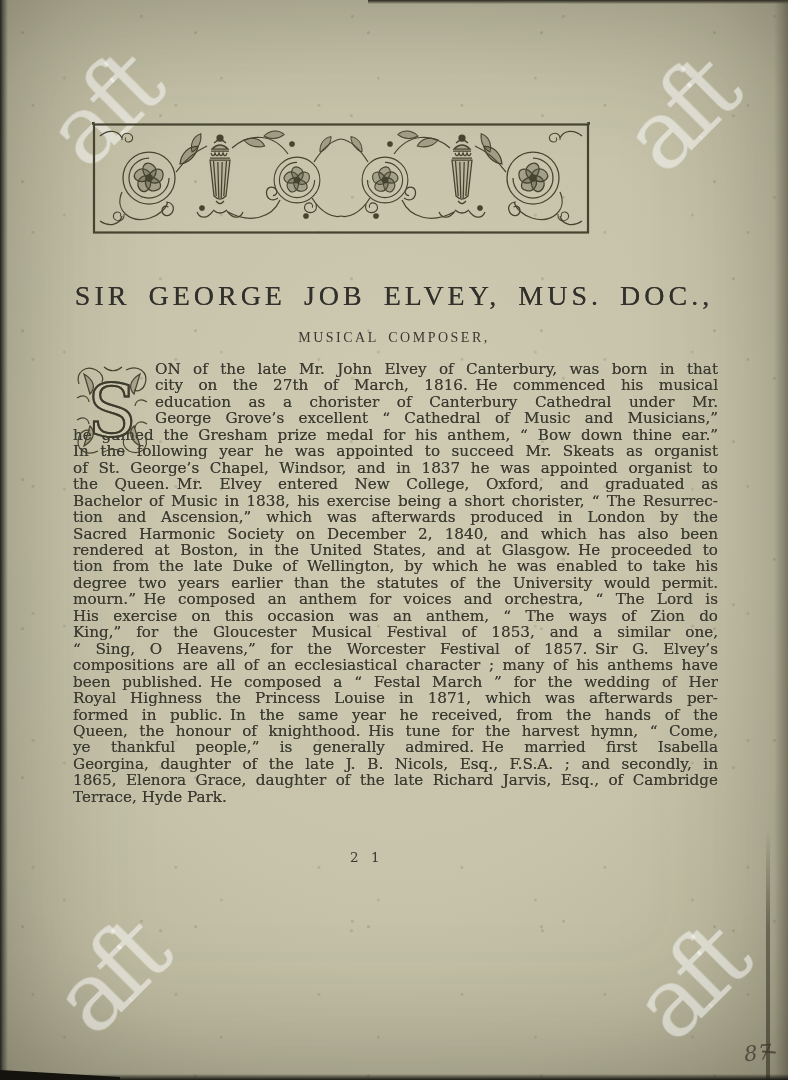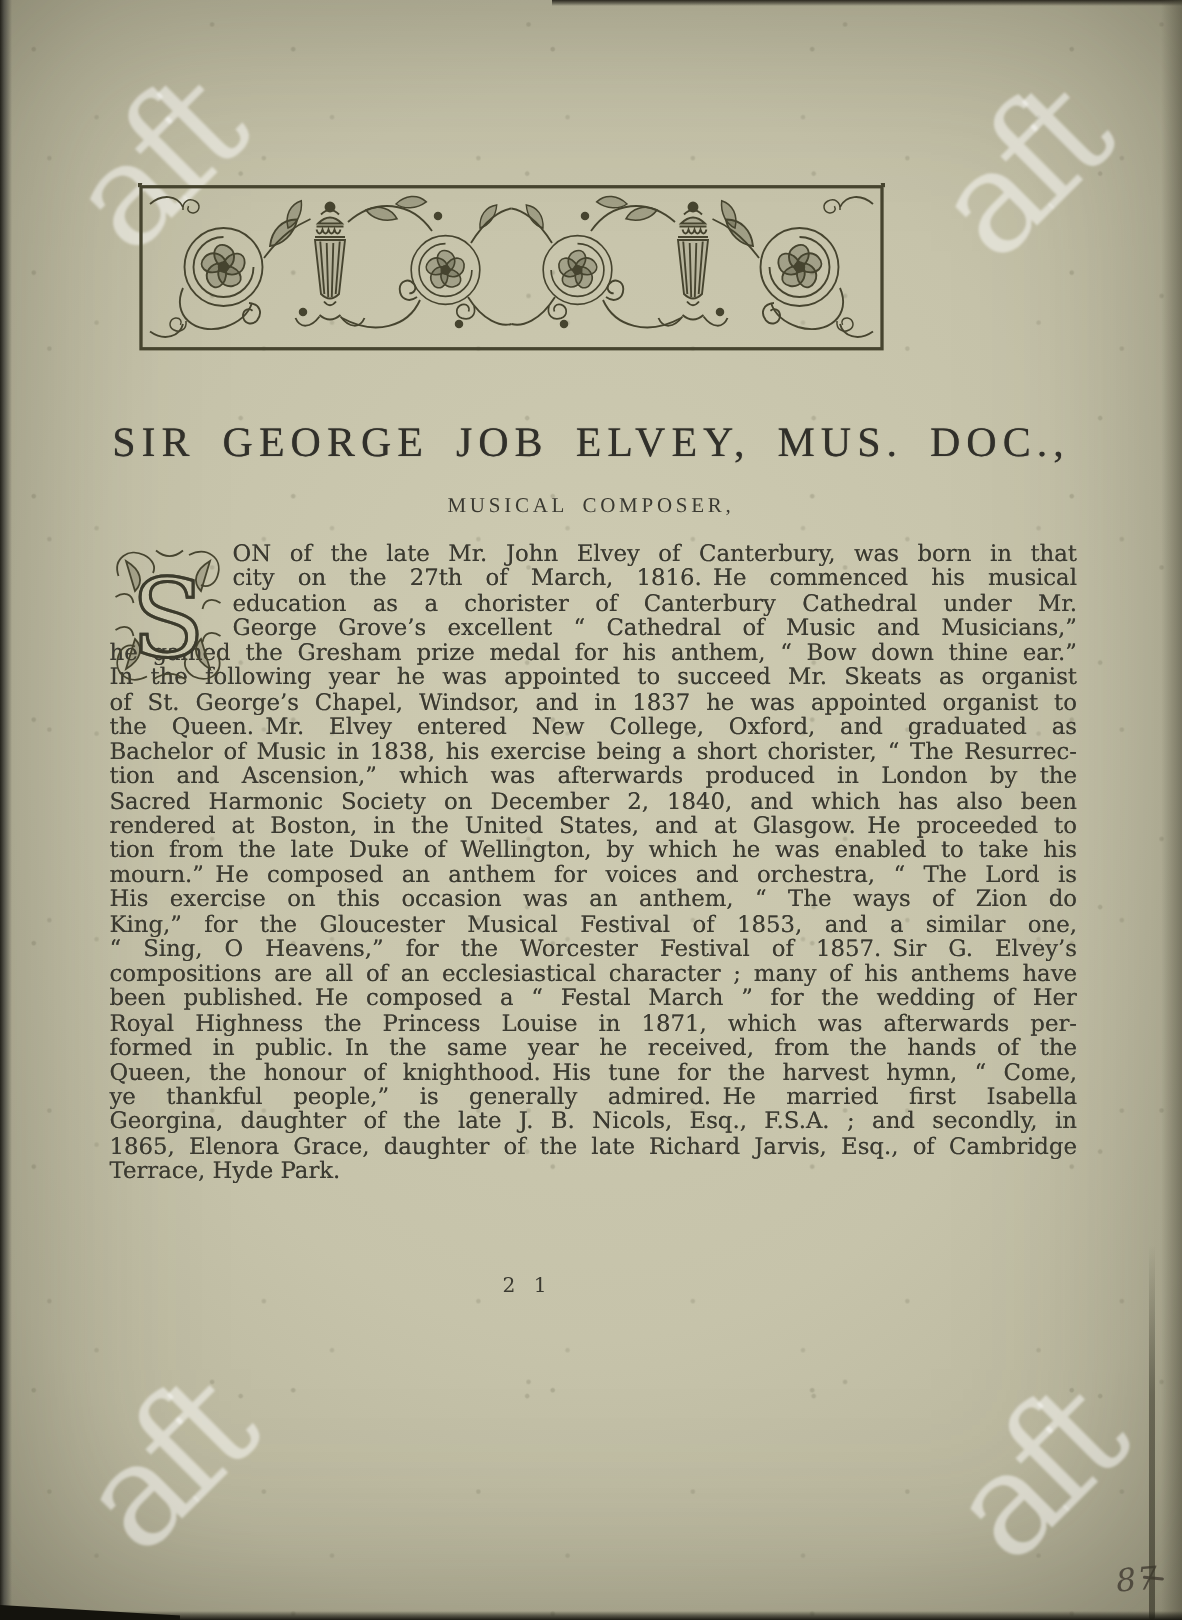--- a/index.html
+++ b/index.html
@@ -54,21 +54,21 @@
   
   .body-block{position:absolute;left:73px;top:361px;width:645px;color:#3b3a31;
     font-size:15.2px;line-height:16.45px;
     text-shadow:0 0 .4px rgba(59,58,49,.75);}
   .line{text-align:justify;text-align-last:justify;white-space:normal;}
   .line.dropline{margin-left:82px;}
   .line.lastline{text-align-last:left;}
   .dropcap{position:absolute;left:1px;top:3px;width:76px;height:92px;}
   .dropcap svg{display:block;width:100%;height:100%;}
 
-  .pagenum{position:absolute;left:335px;top:849px;color:#3b3a31;
+  .pagenum{position:absolute;left:350px;top:849px;color:#3b3a31;
     font-size:13.5px;letter-spacing:4px;}
 
   .pencil{position:absolute;left:744px;top:1041px;color:#453f35;
     font-family:"DejaVu Serif",serif;font-style:italic;font-size:21px;
     letter-spacing:1px;transform:rotate(-5deg);opacity:.85;}
   .pencil::after{content:"";position:absolute;right:-3px;top:11px;width:14px;height:2px;
     background:#453f35;transform:rotate(10deg);border-radius:1px;}
 </style>
 </head>
 <body>
@@ -171,20 +171,21 @@
         <div class="line dropline">George Grove’s excellent “ Cathedral of Music and Musicians,”</div>
         <div class="line">he gained the Gresham prize medal for his anthem, “ Bow down thine ear.”</div>
         <div class="line">In the following year he was appointed to succeed Mr. Skeats as organist</div>
         <div class="line">of St. George’s Chapel, Windsor, and in 1837 he was appointed organist to</div>
         <div class="line">the Queen. Mr. Elvey entered New College, Oxford, and graduated as</div>
         <div class="line">Bachelor of Music in 1838, his exercise being a short chorister, “ The Resurrec-</div>
         <div class="line">tion and Ascension,” which was afterwards produced in London by the</div>
         <div class="line">Sacred Harmonic Society on December 2, 1840, and which has also been</div>
         <div class="line">rendered at Boston, in the United States, and at Glasgow. He proceeded to</div>
         <div class="line">tion from the late Duke of Wellington, by which he was enabled to take his</div>
+        <div class="line">degree two years earlier than the statutes of the University would permit.</div>
         <div class="line">mourn.” He composed an anthem for voices and orchestra, “ The Lord is</div>
         <div class="line">His exercise on this occasion was an anthem, “ The ways of Zion do</div>
         <div class="line">King,” for the Gloucester Musical Festival of 1853, and a similar one,</div>
         <div class="line">“ Sing, O Heavens,” for the Worcester Festival of 1857. Sir G. Elvey’s</div>
         <div class="line">compositions are all of an ecclesiastical character ; many of his anthems have</div>
         <div class="line">been published. He composed a “ Festal March ” for the wedding of Her</div>
         <div class="line">Royal Highness the Princess Louise in 1871, which was afterwards per-</div>
         <div class="line">formed in public. In the same year he received, from the hands of the</div>
         <div class="line">Queen, the honour of knighthood. His tune for the harvest hymn, “ Come,</div>
         <div class="line">ye thankful people,” is generally admired. He married first Isabella</div>

